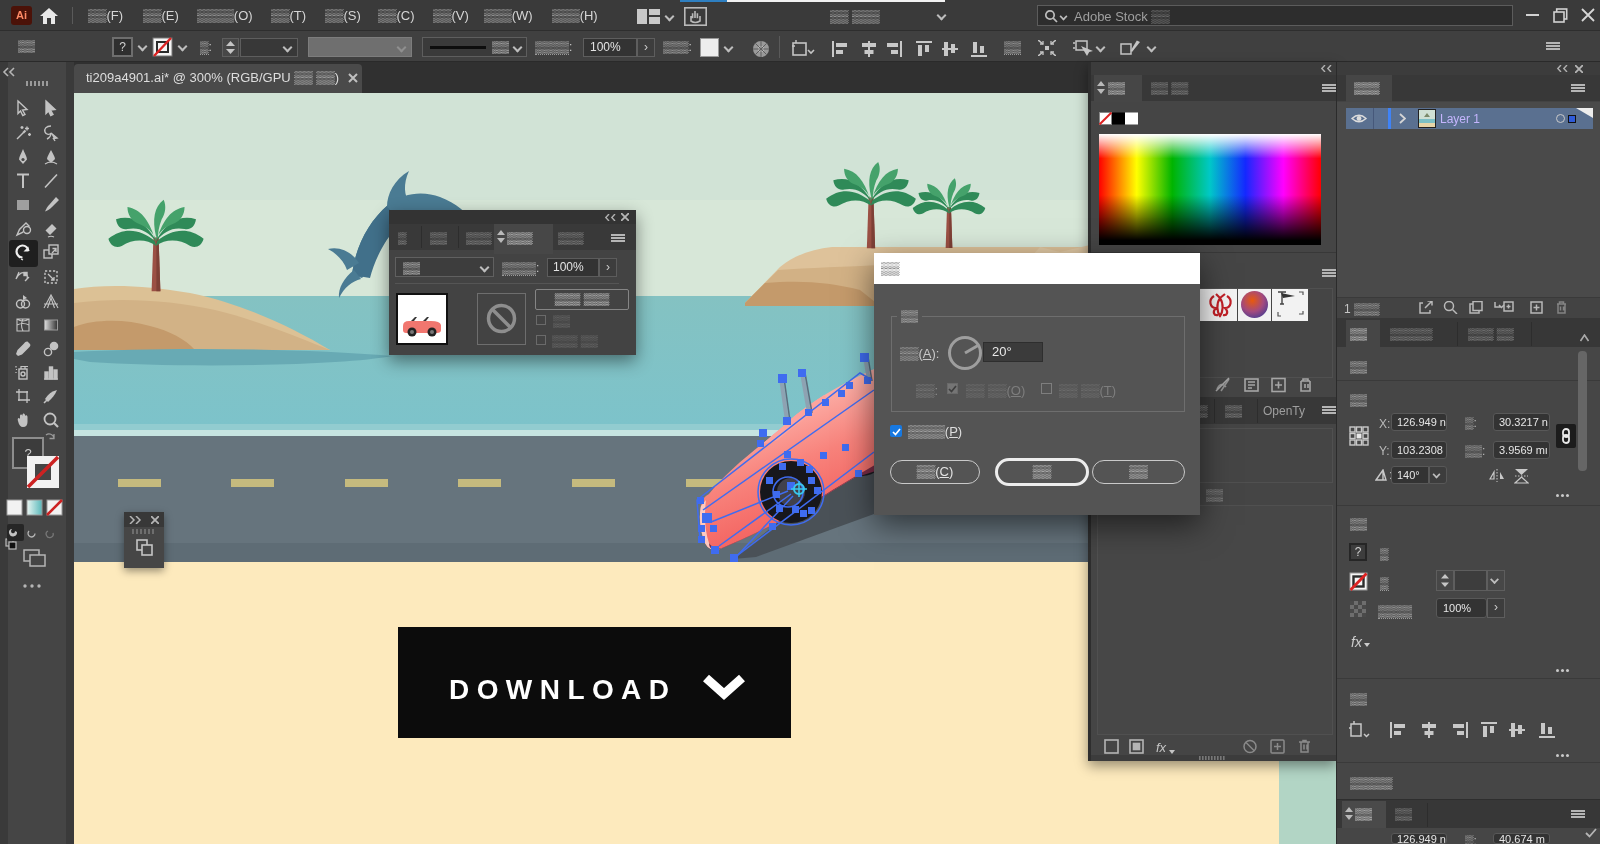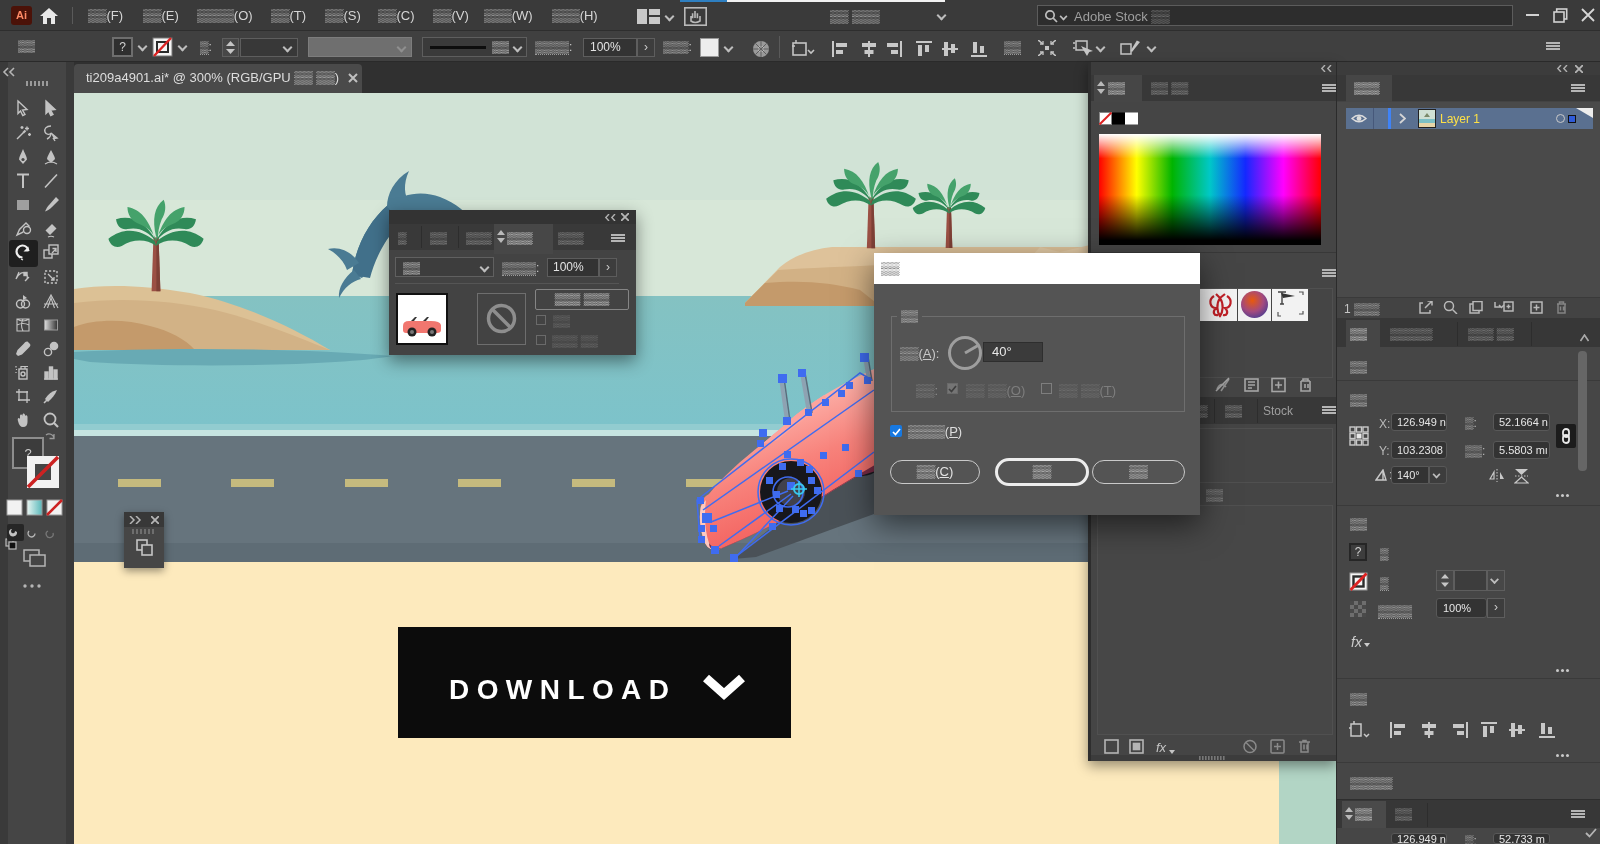--- a/index.html
+++ b/index.html
@@ -609,21 +609,21 @@
         <path d="M63.5 4.5 v7 M60 8 h7"></path>
         <path d="M86 4 h9 M86 4 v10 h9 v-10 M88 4 v-2 h5 v2 M90 7 v4 M93 7 v4"></path>
       </g>
     </svg>
 
 <div class="a" style="left:0;top:335px;width:245px;height:27px;background:#383838"></div>
 <div class="a t12 dim" style="left:108px;top:342px">▒</div>
 <div class="a" style="left:123px;top:337px;width:1px;height:24px;background:#2d2d2d"></div>
 <div class="a t12 dim" style="left:134px;top:342px">▒▒</div>
 <div class="a" style="left:166px;top:337px;width:1px;height:24px;background:#2d2d2d"></div>
-<div class="a t12 dim" style="left:172px;top:342px">Stock</div>
+<div class="a t12 dim" style="left:172px;top:342px">OpenTy</div>
 <div class="a hamb" style="left:231px;top:344px"></div>
 <div class="a" style="left:6px;top:366px;width:236px;height:55px;border:1px solid #505050"></div>
 
 <div class="a t12 dim" style="left:115px;top:426px">▒▒</div>
 <div class="a" style="left:6px;top:443px;width:236px;height:230px;border:1px solid #505050;background:#474747"></div>
 <svg class="a" style="left:12px;top:676px" width="230" height="17" viewBox="0 0 230 17">
       <g stroke="#b5b5b5" stroke-width="1.6" fill="none">
         <rect x="2" y="2" width="13" height="13"></rect>
         <rect x="27" y="2" width="13" height="13"></rect>
         <rect x="30.5" y="5.5" width="6" height="6" fill="#b5b5b5"></rect>
@@ -679,21 +679,21 @@
       <path d="M1 1 L6 5.5 L1 10" fill="none" stroke="#d5d5d5" stroke-width="1.8"></path>
     </svg>
 <div class="a" style="left:81px;top:47px;width:18px;height:19px;background:#fff;border:1px solid #222">
 <svg width="16" height="17" viewBox="0 0 16 17">
         <rect width="16" height="9" fill="#cfe0d4"></rect>
         <rect y="9" width="16" height="4" fill="#7cc0c6"></rect>
         <rect y="13" width="16" height="4" fill="#e7d5a8"></rect>
         <path d="M5 7 l3 -4 3 4 Z" fill="#7a8a6a"></path>
       </svg>
 </div>
-<div class="a t12" style="left:103px;top:50px;color:#fde047">Layer 1</div>
+<div class="a t12" style="left:103px;top:50px;color:#c4b5fd">Layer 1</div>
 <div class="a" style="left:219px;top:52px;width:9px;height:9px;border:1.5px solid #c9c9c9;border-radius:50%"></div>
 <div class="a" style="left:231px;top:53px;width:8px;height:8px;background:#2e5bd9;border:1px solid #111"></div>
 <svg class="a" style="left:239px;top:46px" width="17" height="10" viewBox="0 0 17 10">
       <path d="M0 0 L17 0 L17 10 Z" fill="#ededed"></path>
     </svg>
 
 <div class="a" style="left:0;top:235px;width:264px;height:21px;background:#434343;border-top:1px solid #3a3a3a"></div>
 <div class="a t12" style="left:7px;top:240px;color:#c5c5c5">1 ▒▒▒</div>
 <svg class="a" style="left:82px;top:239px" width="230" height="13" viewBox="0 0 230 13">
       <g stroke="#b9b9b9" stroke-width="1.5" fill="none">
@@ -732,32 +732,32 @@
         <rect x="14" y="7.5" width="5" height="5"></rect>
         <rect x="1" y="14" width="5" height="5"></rect>
         <rect x="7.5" y="14" width="5" height="5"></rect>
         <rect x="14" y="14" width="5" height="5"></rect>
       </g>
       <rect x="7.5" y="7.5" width="5" height="5" fill="#e8e8e8"></rect>
     </svg>
 <div class="a t12" style="left:42px;top:355px;color:#b9b9b9">X:</div>
 <div class="a well" style="left:54px;top:351px;width:56px;height:18px;font-size:12px;line-height:16px;padding-left:5px">126.949 n</div>
 <div class="a t12" style="left:128px;top:354px;color:#b9b9b9">▒:</div>
-<div class="a well" style="left:156px;top:351px;width:57px;height:18px;font-size:12px;line-height:16px;padding-left:5px">52.1664 n</div>
+<div class="a well" style="left:156px;top:351px;width:57px;height:18px;font-size:12px;line-height:16px;padding-left:5px">30.3217 n</div>
 <div class="a" style="left:219px;top:362px;width:20px;height:24px;background:#1c1c1c;border-radius:2px"></div>
 <svg class="a" style="left:224px;top:366px" width="10" height="16" viewBox="0 0 10 16">
       <g fill="none" stroke="#e8e8e8" stroke-width="1.8">
         <rect x="2" y="1" width="6" height="8" rx="3"></rect>
         <rect x="2" y="7" width="6" height="8" rx="3"></rect>
       </g>
     </svg>
 <div class="a t12" style="left:42px;top:382px;color:#b9b9b9">Y:</div>
 <div class="a well" style="left:54px;top:379px;width:56px;height:18px;font-size:12px;line-height:16px;padding-left:5px">103.2308</div>
 <div class="a t12" style="left:128px;top:382px;color:#b9b9b9">▒▒:</div>
-<div class="a well" style="left:156px;top:379px;width:57px;height:18px;font-size:12px;line-height:16px;padding-left:5px">5.5803 mı</div>
+<div class="a well" style="left:156px;top:379px;width:57px;height:18px;font-size:12px;line-height:16px;padding-left:5px">3.9569 mı</div>
 <svg class="a" style="left:38px;top:407px" width="14" height="12" viewBox="0 0 14 12">
       <path d="M1 11 L8 1 L11 11 Z M8 1 L8 11" fill="none" stroke="#c9c9c9" stroke-width="1.4"></path>
     </svg>
 <div class="a t12" style="left:52px;top:406px;color:#b9b9b9">:</div>
 <div class="a well" style="left:54px;top:404px;width:38px;height:18px;font-size:12px;line-height:16px;padding-left:5px;border-radius:3px 0 0 3px">140°</div>
 <div class="a" style="left:92px;top:404px;width:18px;height:18px;background:#3d3d3d;border:1px solid #585858;border-radius:0 3px 3px 0"></div>
 <div class="a chev" style="left:96px;top:409px;transform:rotate(45deg) scale(.8)"></div>
 <svg class="a" style="left:152px;top:406px" width="16" height="15" viewBox="0 0 16 15">
       <path d="M1 11 L5 4 L5 11 Z" fill="none" stroke="#c9c9c9" stroke-width="1.2"></path>
       <path d="M15 11 L11 4 L11 11 Z" fill="#c9c9c9"></path>
@@ -839,42 +839,42 @@
 <svg class="a" style="left:8px;top:745px" width="8" height="13" viewBox="0 0 8 13">
       <path d="M4 0 L8 5 L0 5 Z M4 13 L8 8 L0 8 Z" fill="#b9b9b9"></path>
     </svg>
 <div class="a t12" style="left:18px;top:745px;color:#e5e5e5">▒▒</div>
 <div class="a t12 dim" style="left:58px;top:745px">▒▒</div>
 <div class="a" style="left:90px;top:741px;width:1px;height:24px;background:#2d2d2d"></div>
 <div class="a hamb" style="left:234px;top:748px"></div>
 <div class="a" style="left:0;top:766px;width:264px;height:16px;background:#464646"></div>
 <div class="a well" style="left:54px;top:771px;width:56px;height:11px;font-size:12px;line-height:10px;padding-left:5px">126.949 n</div>
 <div class="a t12" style="left:128px;top:772px;color:#b9b9b9">▒:</div>
-<div class="a well" style="left:156px;top:771px;width:57px;height:11px;font-size:12px;line-height:10px;padding-left:5px">52.733 m</div>
+<div class="a well" style="left:156px;top:771px;width:57px;height:11px;font-size:12px;line-height:10px;padding-left:5px">40.674 m</div>
 
 <div class="a" style="left:241px;top:289px;width:9px;height:120px;background:#666;border-radius:4px"></div>
 <svg class="a" style="left:243px;top:272px" width="9" height="8" viewBox="0 0 9 8">
       <path d="M0.5 7 L4.5 1 L8.5 7" fill="none" stroke="#aaa" stroke-width="1.6"></path>
     </svg>
 <svg class="a" style="left:248px;top:766px" width="12" height="10" viewBox="0 0 12 10">
       <path d="M1 5 L4.5 8.5 L11 1" fill="none" stroke="#b5b5b5" stroke-width="1.8"></path>
     </svg>
 </div>
 
 <div class="a" style="left:874px;top:253px;width:326px;height:262px;background:#545454;box-shadow:0 10px 30px rgba(0,0,0,.55)">
 <div class="a" style="left:0;top:0;width:326px;height:31px;background:#fff"></div>
 <div class="a" style="left:7px;top:8px;color:#1c1c1c;font-size:13px">▒▒</div>
 <div class="a" style="left:17px;top:63px;width:294px;height:96px;border:1px solid #6e6e6e"></div>
 <div class="a" style="left:23px;top:56px;background:#545454;padding:0 4px;color:#cdcdcd;font-size:12px">▒▒</div>
 <div class="a" style="left:26px;top:93px;color:#c8c8c8;font-size:13px">▒▒(<span style="text-decoration:underline">A</span>):</div>
 <svg class="a" style="left:73px;top:82px" width="36" height="36" viewBox="0 0 36 36">
       <circle cx="18" cy="18" r="15.5" fill="none" stroke="#9e9e9e" stroke-width="3"></circle>
       <path d="M18 18 L31 10.5" stroke="#9e9e9e" stroke-width="3"></path>
     </svg>
-<div class="a" style="left:109px;top:89px;width:60px;height:20px;background:#3b3b3b;border:1px solid #2e2e2e;color:#e8e8e8;font-size:13px;line-height:18px;padding-left:8px">40°</div>
+<div class="a" style="left:109px;top:89px;width:60px;height:20px;background:#3b3b3b;border:1px solid #2e2e2e;color:#e8e8e8;font-size:13px;line-height:18px;padding-left:8px">20°</div>
 <div class="a" style="left:42px;top:130px;color:#8d8d8d;font-size:13px">▒▒:</div>
 <div class="a" style="left:73px;top:130px;width:11px;height:11px;background:#757575;border:1px solid #6a6a6a"></div>
 <svg class="a" style="left:74px;top:132px" width="9" height="8" viewBox="0 0 9 8">
       <path d="M1 4 L3.5 6.5 L8 1" fill="none" stroke="#3f3f3f" stroke-width="1.7"></path>
     </svg>
 <div class="a" style="left:92px;top:130px;color:#7e7e7e;font-size:13px">▒▒ ▒▒(<span style="text-decoration:underline">O</span>)</div>
 <div class="a" style="left:167px;top:130px;width:11px;height:11px;border:1px solid #7e7e7e"></div>
 <div class="a" style="left:185px;top:130px;color:#7e7e7e;font-size:13px">▒▒ ▒▒(<span style="text-decoration:underline">T</span>)</div>
 <div class="a" style="left:16px;top:172px;width:12px;height:12px;background:#1778e0;border-radius:2px"></div>
 <svg class="a" style="left:18px;top:175px" width="9" height="8" viewBox="0 0 9 8">

